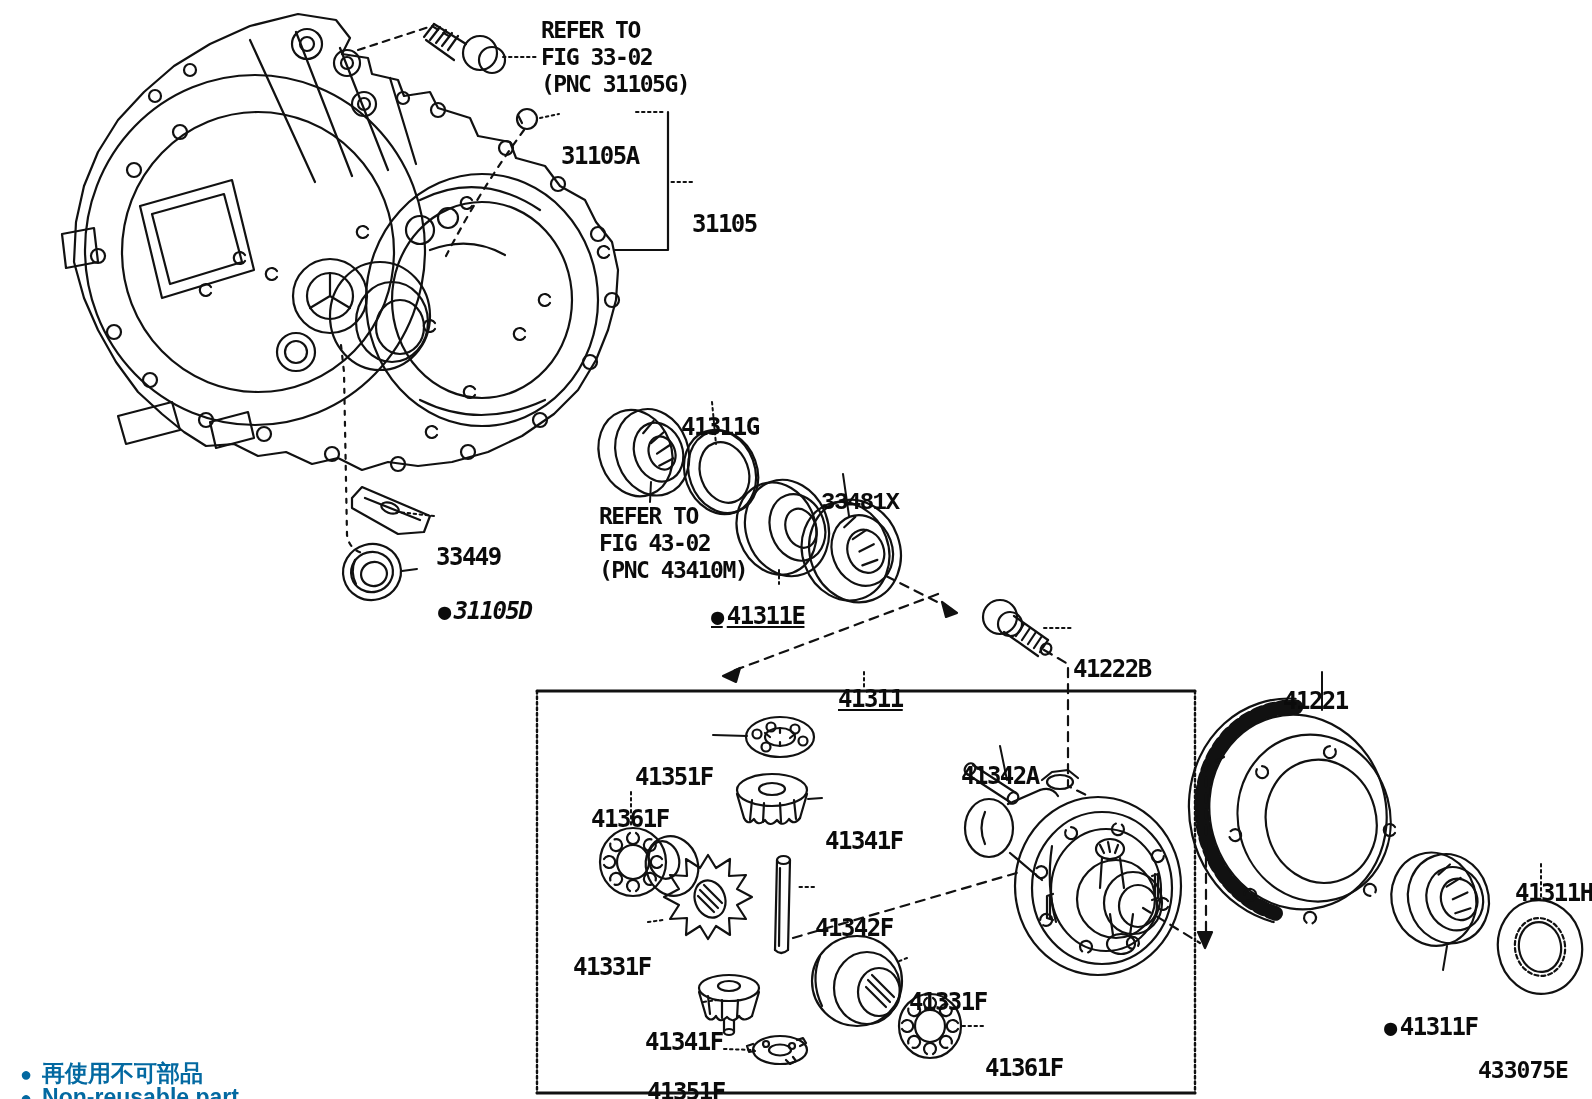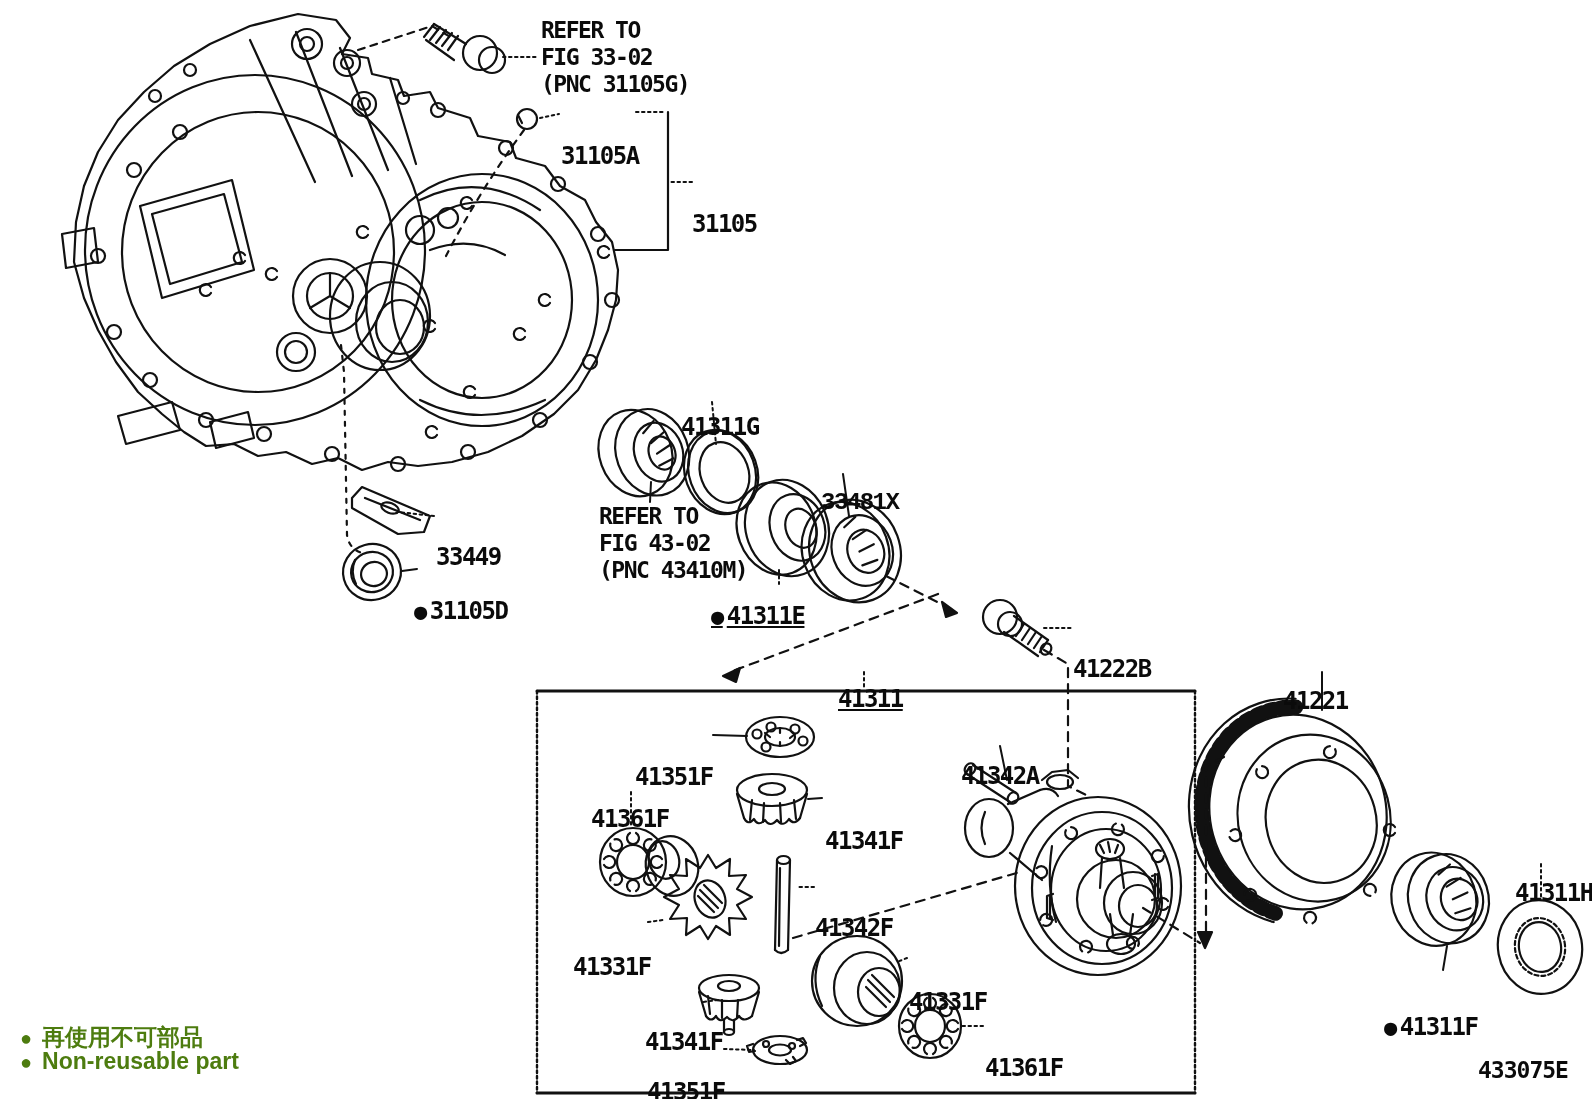--- a/index.html
+++ b/index.html
@@ -4,22 +4,22 @@
 <style>
   html,body{margin:0;padding:0;background:#fff;}
   #canvas{position:relative;width:1592px;height:1099px;background:#fff;overflow:hidden;
           font-family:"DejaVu Sans Mono", monospace;}
   #art{position:absolute;left:0;top:0;}
   .pn{position:absolute;font:bold 24px "DejaVu Sans Mono", monospace;letter-spacing:-1.5px;
       color:#0b0b0b;white-space:nowrap;line-height:26px;margin-top:44px;}
   .note{position:absolute;font:bold 23px "DejaVu Sans Mono", monospace;letter-spacing:-1.5px;
       color:#0b0b0b;white-space:nowrap;line-height:27px;}
   .dot{font-size:22px;margin-right:4px;}
-  .legend{position:absolute;font:bold 23px "Liberation Sans", sans-serif;color:#4d7c0f;
-      white-space:nowrap;}
+  .legend{position:absolute;font:bold 23px "Liberation Sans", sans-serif;color:#0369a1;
+      white-space:nowrap;margin-top:36px;}
   .legend .dot{font-size:20px;margin-right:10px;}
   .doccode{position:absolute;font:bold 23px "DejaVu Sans Mono", monospace;letter-spacing:-1px;color:#0b0b0b;}
 </style>
 </head>
 <body>
 
 <div id="canvas">
 
 <svg id="art" width="1592" height="1099" viewBox="0 0 1592 1099" fill="none" stroke="#111" stroke-width="2.2" stroke-linecap="round" stroke-linejoin="round">
   <defs>
@@ -373,21 +373,21 @@
   <div>FIG 43-02</div>
   <div>(PNC 43410M)</div>
 </div>
 
 <div class="pn" style="left:561px;top:99px;">31105A</div>
 <div class="pn" style="left:692px;top:167px;">31105</div>
 <div class="pn" style="left:681px;top:370px;">41311G</div>
 <div class="pn" style="left:821px;top:446px;font-family:Liberation Mono, monospace;">33481X</div>
 <div class="pn" style="left:436px;top:500px;">33449</div>
 
-<div class="pn" style="left:414px;top:554px;">
+<div class="pn" style="left:438px;top:554px;font-style:italic;">
   <span class="dot">●</span><span>31105D</span>
 </div>
 <div class="pn" style="left:711px;top:559px;text-decoration:underline;">
   <span class="dot">●</span><span>41311E</span>
 </div>
 
 <div class="pn" style="left:1073px;top:612px;">41222B</div>
 <div class="pn" style="left:838px;top:642px;text-decoration:underline;">41311</div>
 <div class="pn" style="left:1283px;top:644px;">41221</div>
 <div class="pn" style="left:635px;top:720px;">41351F</div>

